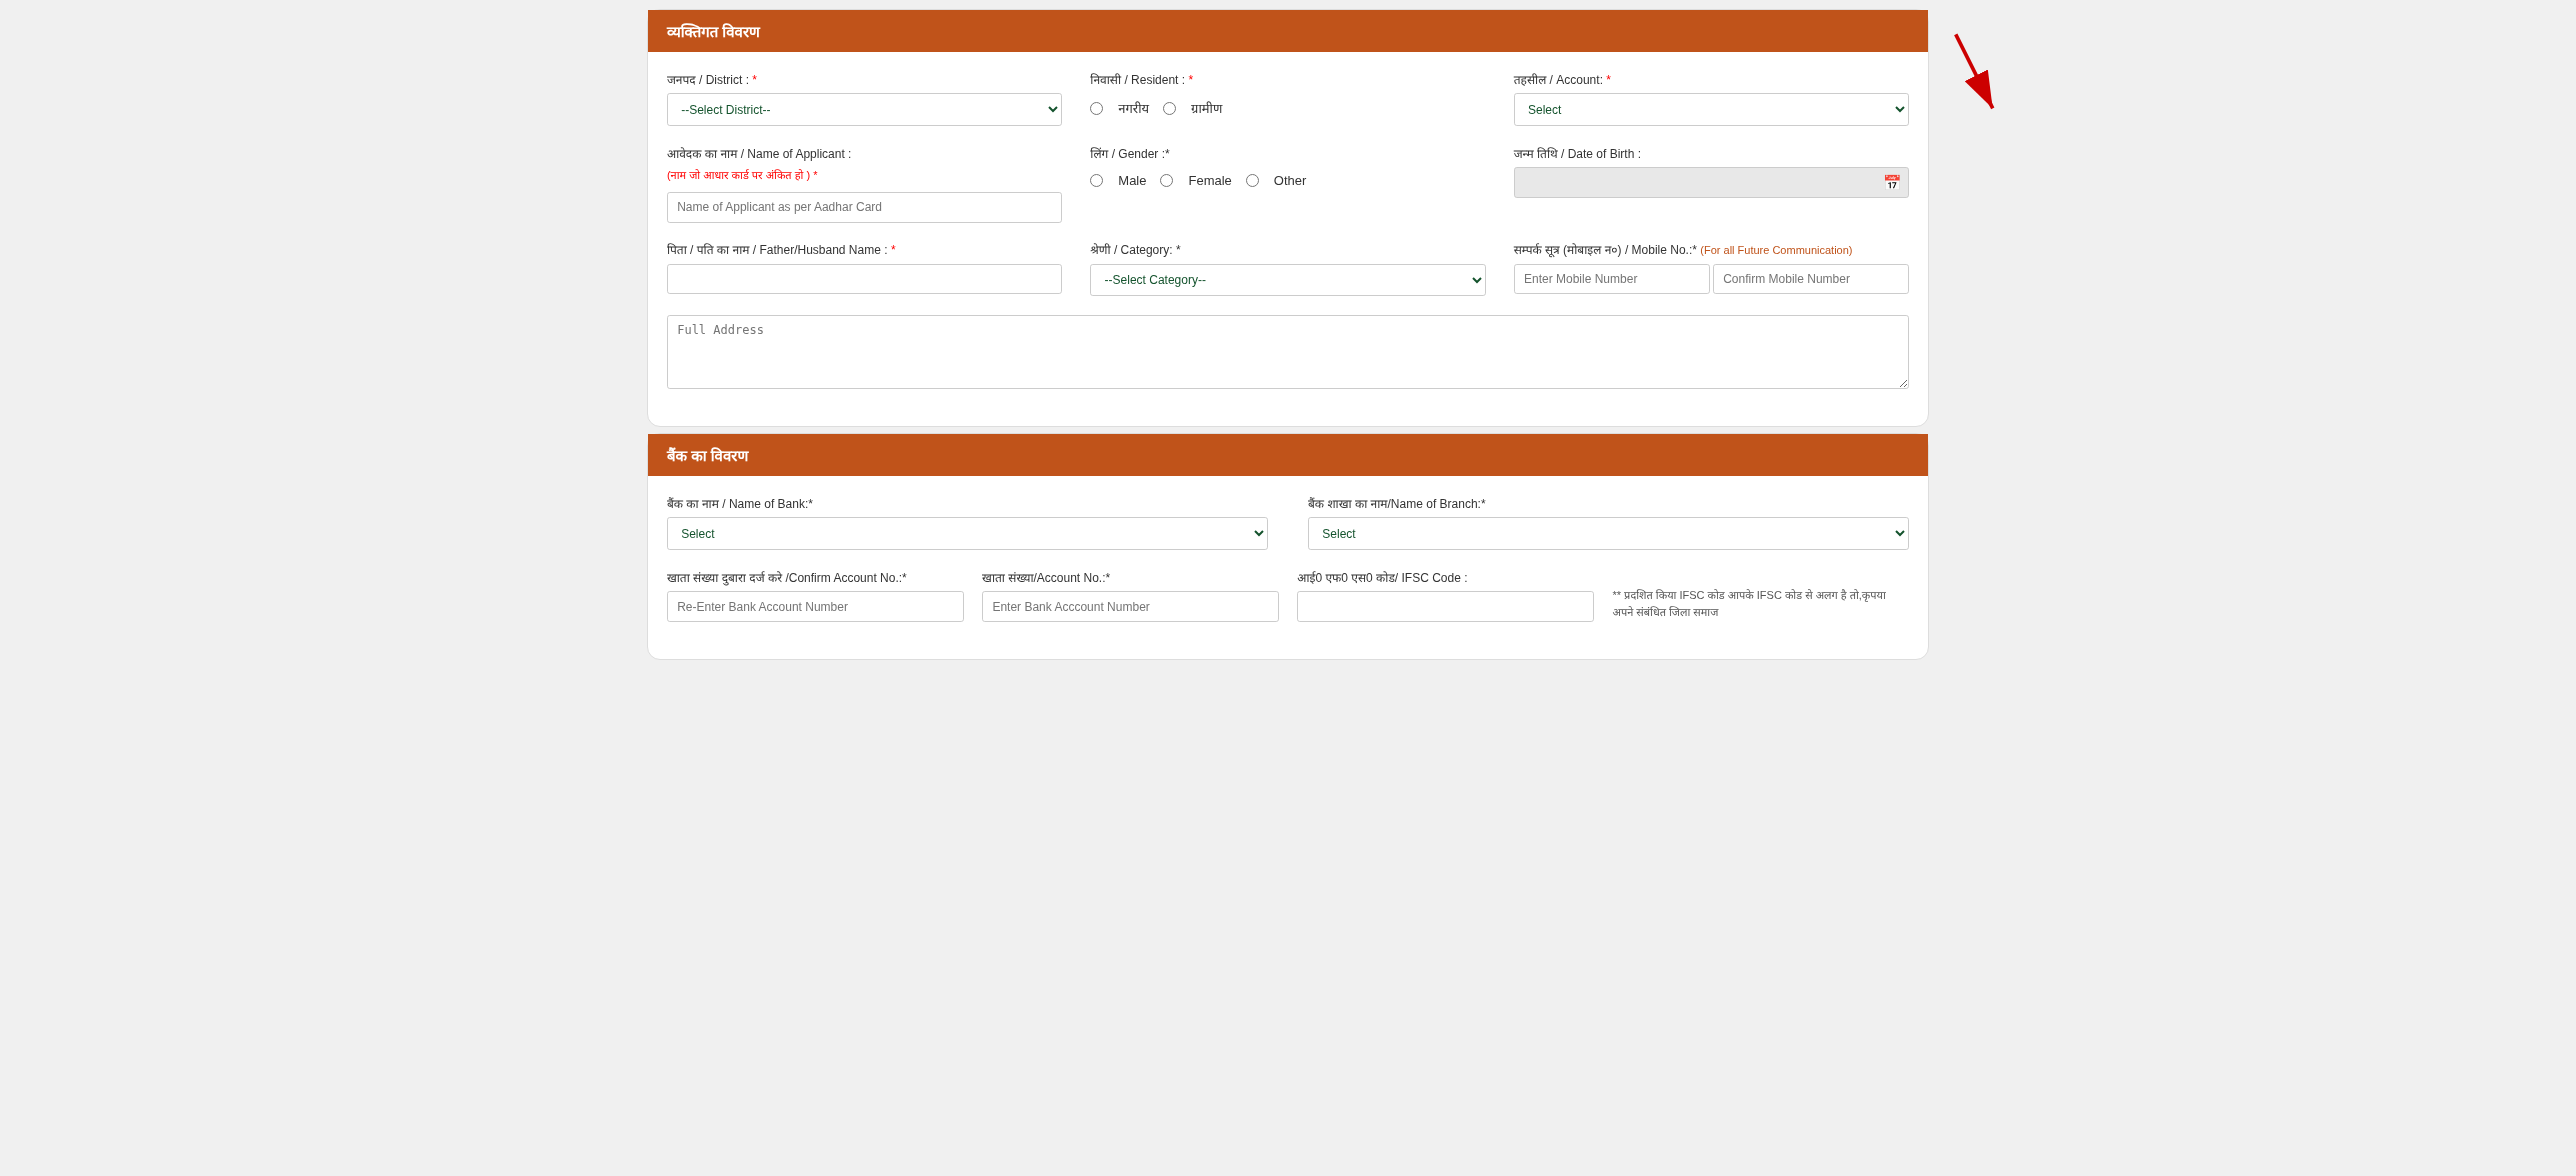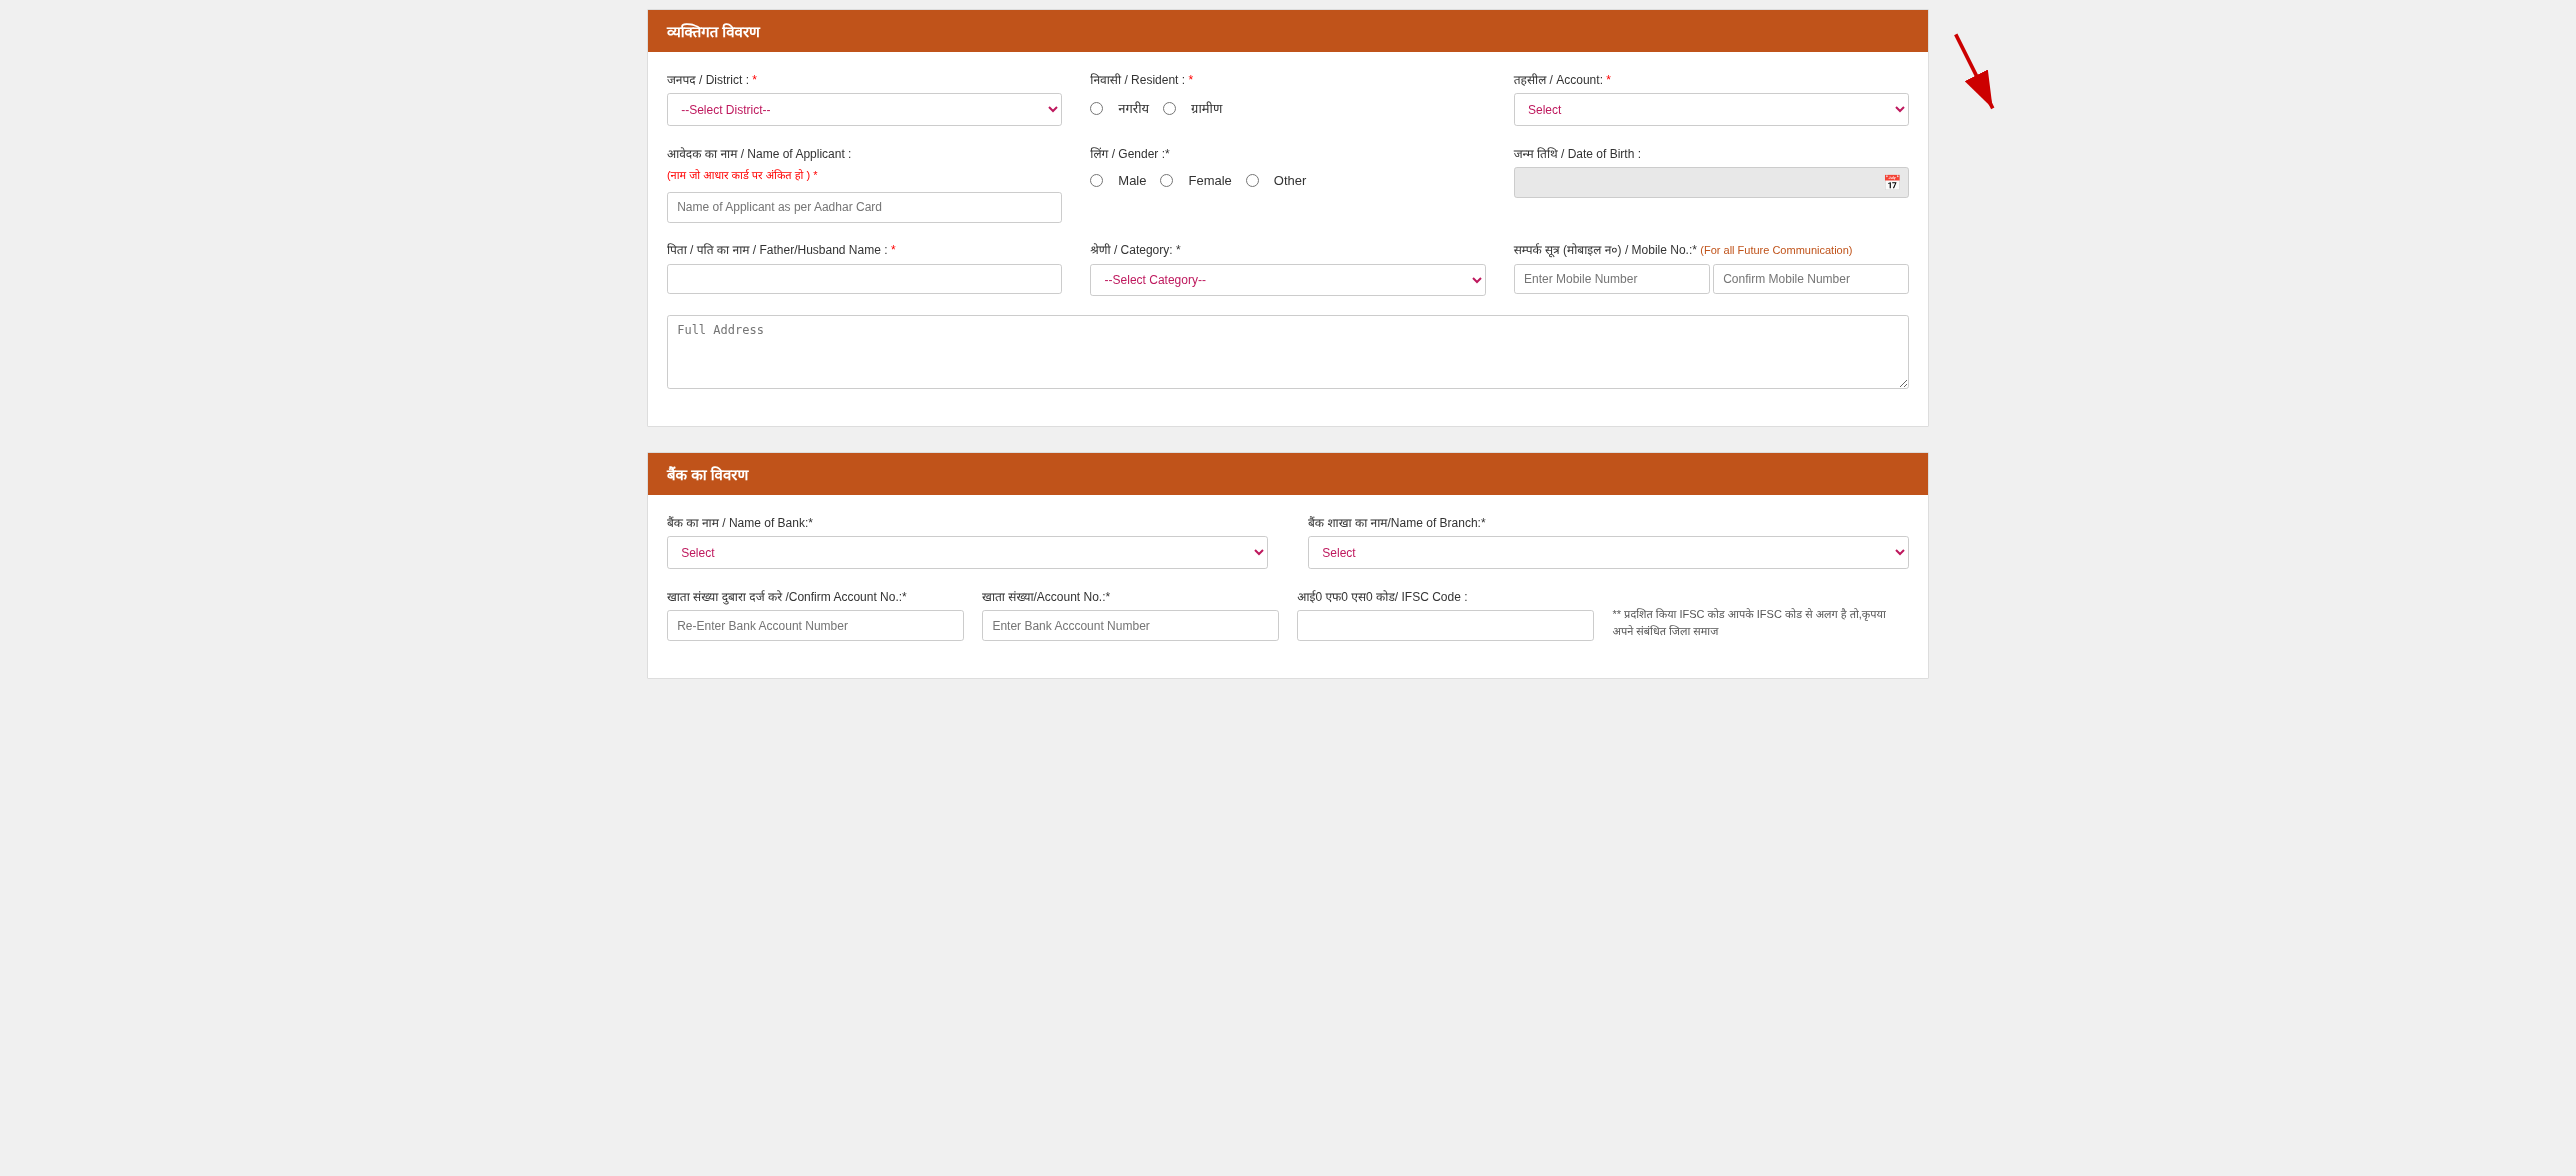--- a/index.html
+++ b/index.html
@@ -10,22 +10,22 @@
       color: #333;
     }
     .page-wrapper {
       max-width: 1300px;
       margin: 0 auto;
       padding: 9.3px;
     }
     .section-card {
       background: #fff;
       border: 0.9px solid #ddd;
-      border-radius: 1px;
-      margin-bottom: 25px;
+      border-radius: 13px;
+      margin-bottom: 6px;
       overflow: visible;
     }
     .section-header {
       background: #c0531a;
       color: #fff;
       padding: 11px 18.6px;
       font-size: 15px;
       font-weight: bold;
     }
     .section-body {
@@ -50,21 +50,21 @@
       font-size: 11px;
     }
     input[type="text"],
     input[type="tel"],
     textarea,
     select {
       border: 0.9px solid #ccc;
       border-radius: 2.8px;
       padding: 7.4px 9.3px;
       font-size: 12px;
-      color: #be185d;
+      color: #14532d;
       background: #fff;
       width: 100%;
     }
     textarea {
       resize: vertical;
       min-height: 74px;
     }
     select {
       appearance: auto;
       cursor: pointer;

